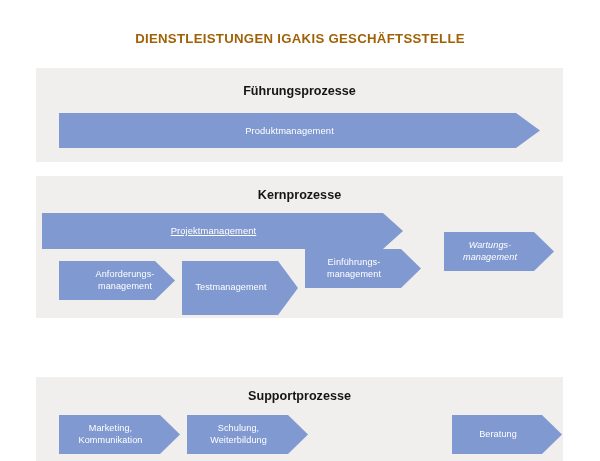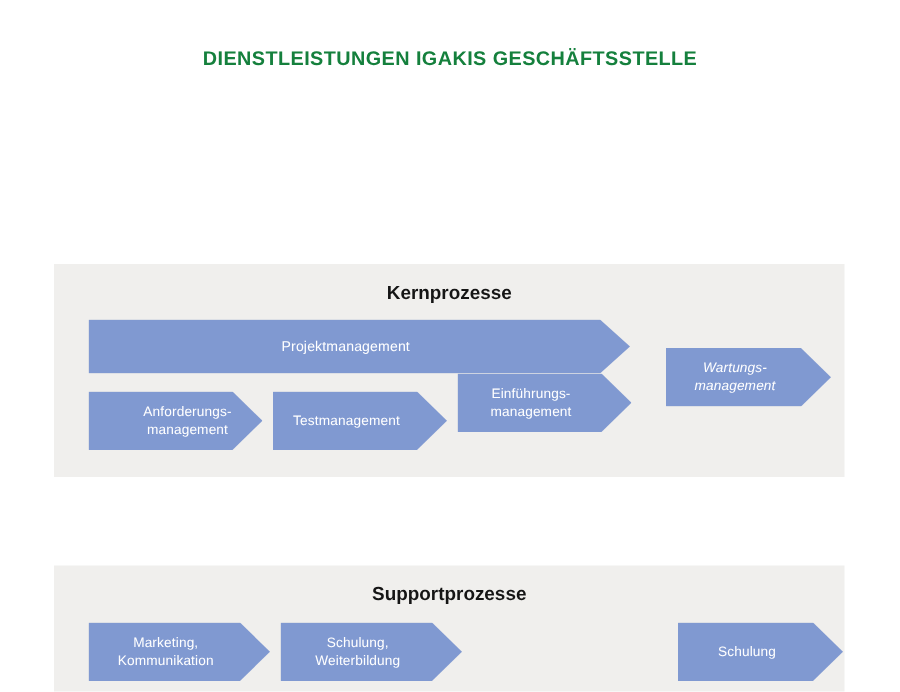--- a/index.html
+++ b/index.html
@@ -24,21 +24,21 @@
   
   .main-title {
     position: absolute;
     left: 0;
     top: 31px;
     width: 600px;
     text-align: center;
     font-size: 13.2px;
     font-weight: bold;
     letter-spacing: 0.3px;
-    color: #15803d;
+    color: #a16207;
     line-height: 16px;
   }
 
   
   .panel {
     position: absolute;
     left: 36px;
     width: 527px;
     background: #f0efed;
   }
@@ -93,39 +93,46 @@
   .arrow.tip-20 .lbl { margin-right: 18px; }
   .arrow.tip-24 .lbl { margin-right: 20px; }
 </style>
 </head>
 <body>
 
 <div id="canvas">
 
   <div class="main-title">DIENSTLEISTUNGEN IGAKIS GESCHÄFTSSTELLE</div>
 
+  <div class="panel" id="panel-fuehrung">
+    <div class="panel-title">Führungsprozesse</div>
+
+    <div class="arrow wide tip-24" style="left:23px; top:45px; width:481px; height:35px;">
+      <span class="lbl">Produktmanagement</span>
+    </div>
+  </div>
 
   <div class="panel" id="panel-kern">
     <div class="panel-title">Kernprozesse</div>
 
-    <div class="arrow wide tip-20" style="left:23px; top:37px; width:361px; height:36px;">
+    <div class="arrow wide tip-20" style="left:6px; top:37px; width:361px; height:36px;text-decoration:underline;">
       <span class="lbl">Projektmanagement</span>
     </div>
 
     <div class="arrow tip-20" style="left:408px; top:56px; width:110px; height:39px;font-style:italic;">
       <span class="lbl">Wartungs-
 management</span>
     </div>
 
     <div class="arrow tip-20" style="left:23px; top:85px; width:116px; height:39px;padding-left:40px;">
       <span class="lbl">Anforderungs-
 management</span>
     </div>
 
-    <div class="arrow tip-20" style="left:146px; top:85px; width:116px; height:39px;">
+    <div class="arrow tip-20" style="left:146px; top:85px; width:116px; height:54px;">
       <span class="lbl">Testmanagement</span>
     </div>
 
     <div class="arrow tip-20" style="left:269px; top:73px; width:116px; height:39px;">
       <span class="lbl">Einführungs-
 management</span>
     </div>
   </div>
 
   <div class="panel" id="panel-support">
@@ -136,17 +143,17 @@
 Weiterbildung</span>
     </div>
 
     <div class="arrow tip-20" style="left:23px; top:38px; width:121px; height:39px;">
       <span class="lbl">Marketing,
 Kommunikation</span>
     </div>
 
 
     <div class="arrow tip-20" style="left:416px; top:38px; width:110px; height:39px;">
-      <span class="lbl">Schulung</span>
+      <span class="lbl">Beratung</span>
     </div>
   </div>
 
 </div>
 
 </body></html>

